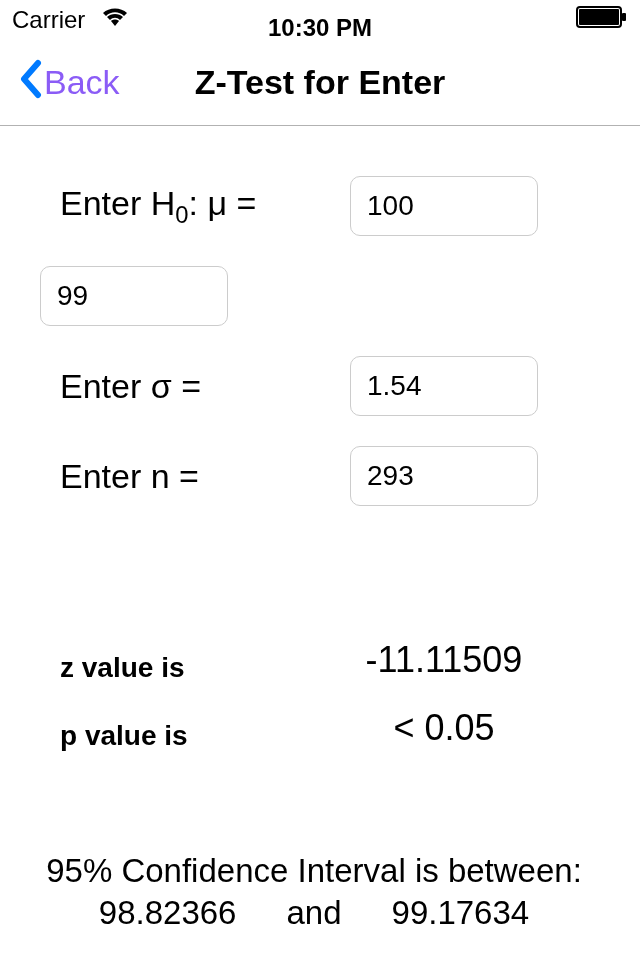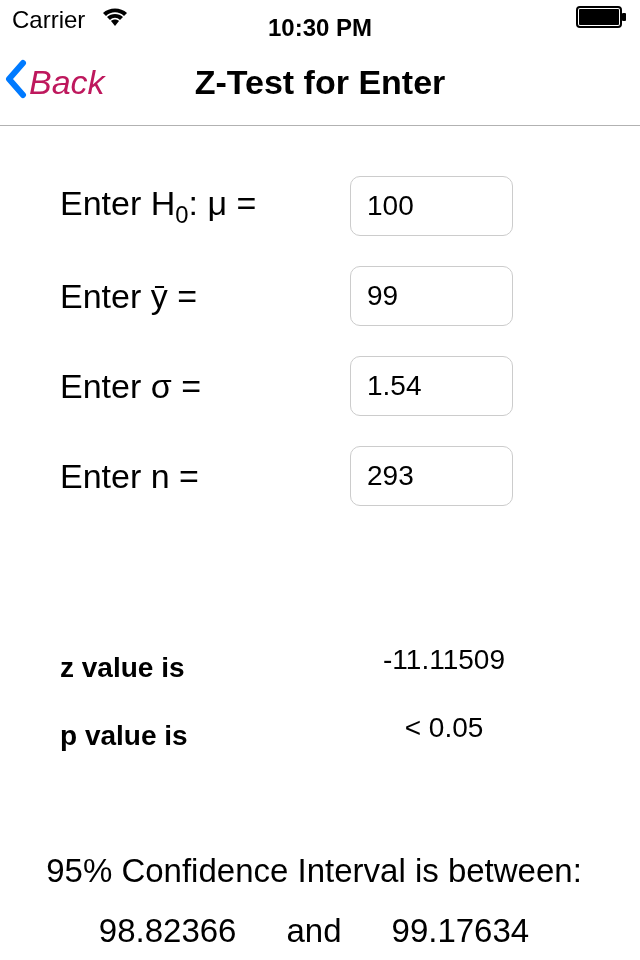--- a/index.html
+++ b/index.html
@@ -35,26 +35,25 @@
     .nav-bar {
       height: 86px;
       display: flex;
       align-items: center;
       border-bottom: 1px solid #b2b2b2;
       position: relative;
     }
     .back-button {
       display: flex;
       align-items: center;
-      color: #be185d;
+      color: #8b5cf6;
       font-size: 34px;
-      padding-left: 3px;
+      padding-left: 18px;
       cursor: pointer;
       font-weight: 400;
-      font-style: italic;
     }
     .chevron-back {
       display: inline-block;
       margin-right: 2px;
     }
     .nav-title {
       position: absolute;
       left: 50%;
       transform: translateX(-50%);
       font-size: 34px;
@@ -69,21 +68,21 @@
       margin-bottom: 30px;
     }
     .form-label {
       flex: 0 0 310px;
       font-size: 34px;
       font-weight: 400;
       padding-left: 20px;
     }
     .sub { font-size: 0.7em; vertical-align: sub; }
     .input-field {
-      width: 163px;
+      width: 188px;
       height: 60px;
       border: 1px solid #cccccc;
       border-radius: 10px;
       font-size: 28px;
       padding: 0 16px;
       font-family: inherit;
       color: #000;
       background: #fff;
     }
     .results {
@@ -97,32 +96,32 @@
     }
     .result-label {
       flex: 0 0 260px;
       font-size: 28px;
       font-weight: 700;
       padding-left: 10px;
       margin-top: 16px;
     }
     .result-value {
       flex: 1;
-      font-size: 28px;
+      font-size: 36px;
       font-weight: 400;
       text-align: center;
     }
     .ci-block {
       margin-top: 100px;
       text-align: center;
       font-size: 33px;
       font-weight: 400;
     }
     .ci-values {
-      margin-top: 22px;
+      margin-top: 4px;
       font-size: 33px;
       display: flex;
       justify-content: center;
       gap: 40px;
       align-items: center;
     }
     .ci-low, .ci-and, .ci-high { display: inline-block; }
     .ci-and { padding: 0 10px; }
   </style>
 </head>
@@ -164,21 +163,20 @@
 <div class="content">
 
   <div class="form-row">
     <div class="form-label">
       <span>Enter H</span><span class="sub">0</span><span>: μ =</span>
     </div>
     <input class="input-field" type="text" value="100" style="">
   </div>
 
   <div class="form-row">
-    <div class="form-label">Enter ȳ =</div>
     <input class="input-field" type="text" value="99" style="">
   </div>
 
   <div class="form-row">
     <div class="form-label">Enter σ =</div>
     <input class="input-field" type="text" value="1.54" style="">
   </div>
 
   <div class="form-row">
     <div class="form-label">Enter n =</div>

